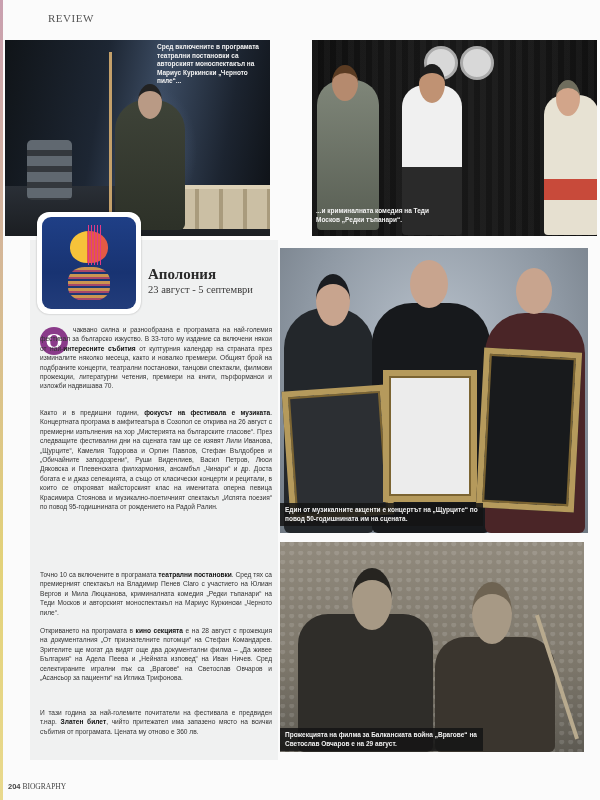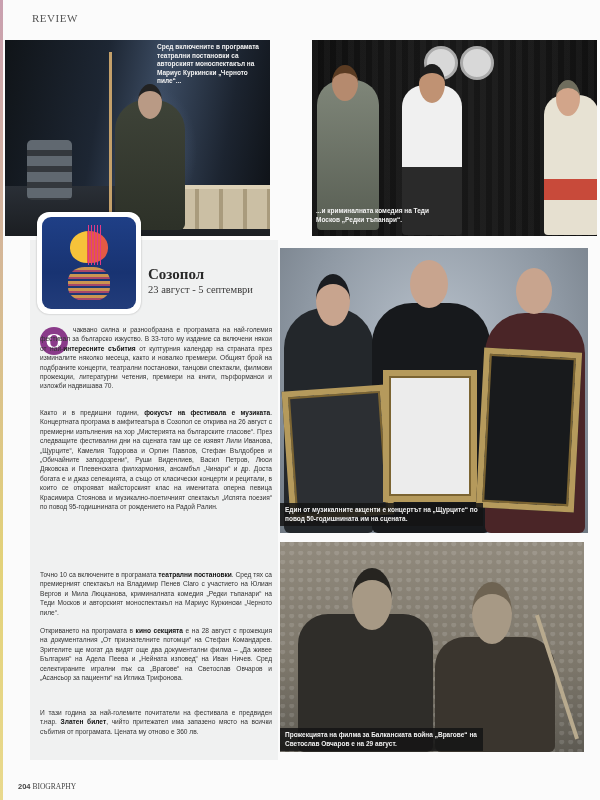--- a/index.html
+++ b/index.html
@@ -7,21 +7,21 @@
       width: 600px; height: 800px; position: relative; overflow: hidden;
       background: #fbfbfb;
       font-family: "Liberation Sans", sans-serif;
       color: #2a2a2a;
     }
     .page-edge-left {
       position: absolute; left: 0; top: 0; width: 3px; height: 800px;
       background: linear-gradient(#c9a0b0, #e3d27a 70%, #e9d98e);
     }
     .header-label {
-      position: absolute; left: 32px; top: 12px;
+      position: absolute; left: 48px; top: 12px;
       font-family: "Liberation Serif", serif; font-size: 11px; letter-spacing: 0.5px;
       color: #555;
     }
     .photo {
       position: absolute; overflow: hidden;
     }
     .photo-stage1 {
       left: 5px; top: 40px; width: 265px; height: 196px;
       background:
         radial-gradient(ellipse 60px 90px at 150px 110px, rgba(90,110,140,0.55), transparent 70%),
@@ -145,21 +145,21 @@
     .frame-r { left: 200px; top: 102px; width: 86px; height: 148px; background: #181a1c; transform: rotate(3deg); }
     .photo-war {
       left: 280px; top: 542px; width: 304px; height: 210px;
       background:
         radial-gradient(circle at 30% 20%, rgba(255,255,255,0.12) 0 2px, transparent 3px) 0 0/9px 9px,
         linear-gradient(#918a7d, #7c766a 60%, #5d5a52);
     }
     .soldier { position: absolute; border-radius: 30px 30px 6px 6px; }
     .soldier-head { position: absolute; border-radius: 50%; background: #a79985; }
     .footer-label {
-      position: absolute; left: 18px; top: 782px; font-size: 7.5px; color: #444;
+      position: absolute; left: 8px; top: 782px; font-size: 7.5px; color: #444;
       font-family: "Liberation Serif", serif;
     }
     .footer-label b { font-family: "Liberation Sans", sans-serif; }
   </style>
 </head>
 <body>
 
 <div class="page-edge-left"></div>
 
 <div class="header-label">REVIEW</div>
@@ -190,21 +190,21 @@
 <div class="text-column"></div>
 
 <div class="logo-box">
   <div class="logo-inner">
     <div class="logo-sun"></div>
     <div class="logo-strings"></div>
     <div class="logo-reflect"></div>
   </div>
 </div>
 
-<div class="article-title">Созопол</div>
+<div class="article-title">Аполония</div>
 <div class="article-dates">23 август - 5 септември</div>
 
 <div class="dropcap">
   <span>О</span>
 </div>
 
 <div class="body-text p1">
   <span class="first-line-indent"></span><span>чаквано силна и разнообразна е програмата на най-големия фестивал за българско изкуство. В 33-тото му издание са включени някои от най-</span><b>интересните събития</b><span> от културния календар на страната през изминалите няколко месеца, както и новалко премиери. Общият брой на подбраните концерти, театрални постановки, танцови спектакли, филмови прожекции, литературни четения, премиери на книги, пърформанси и изложби надвишава 70.</span>
 </div>
 <div class="body-text p2">

